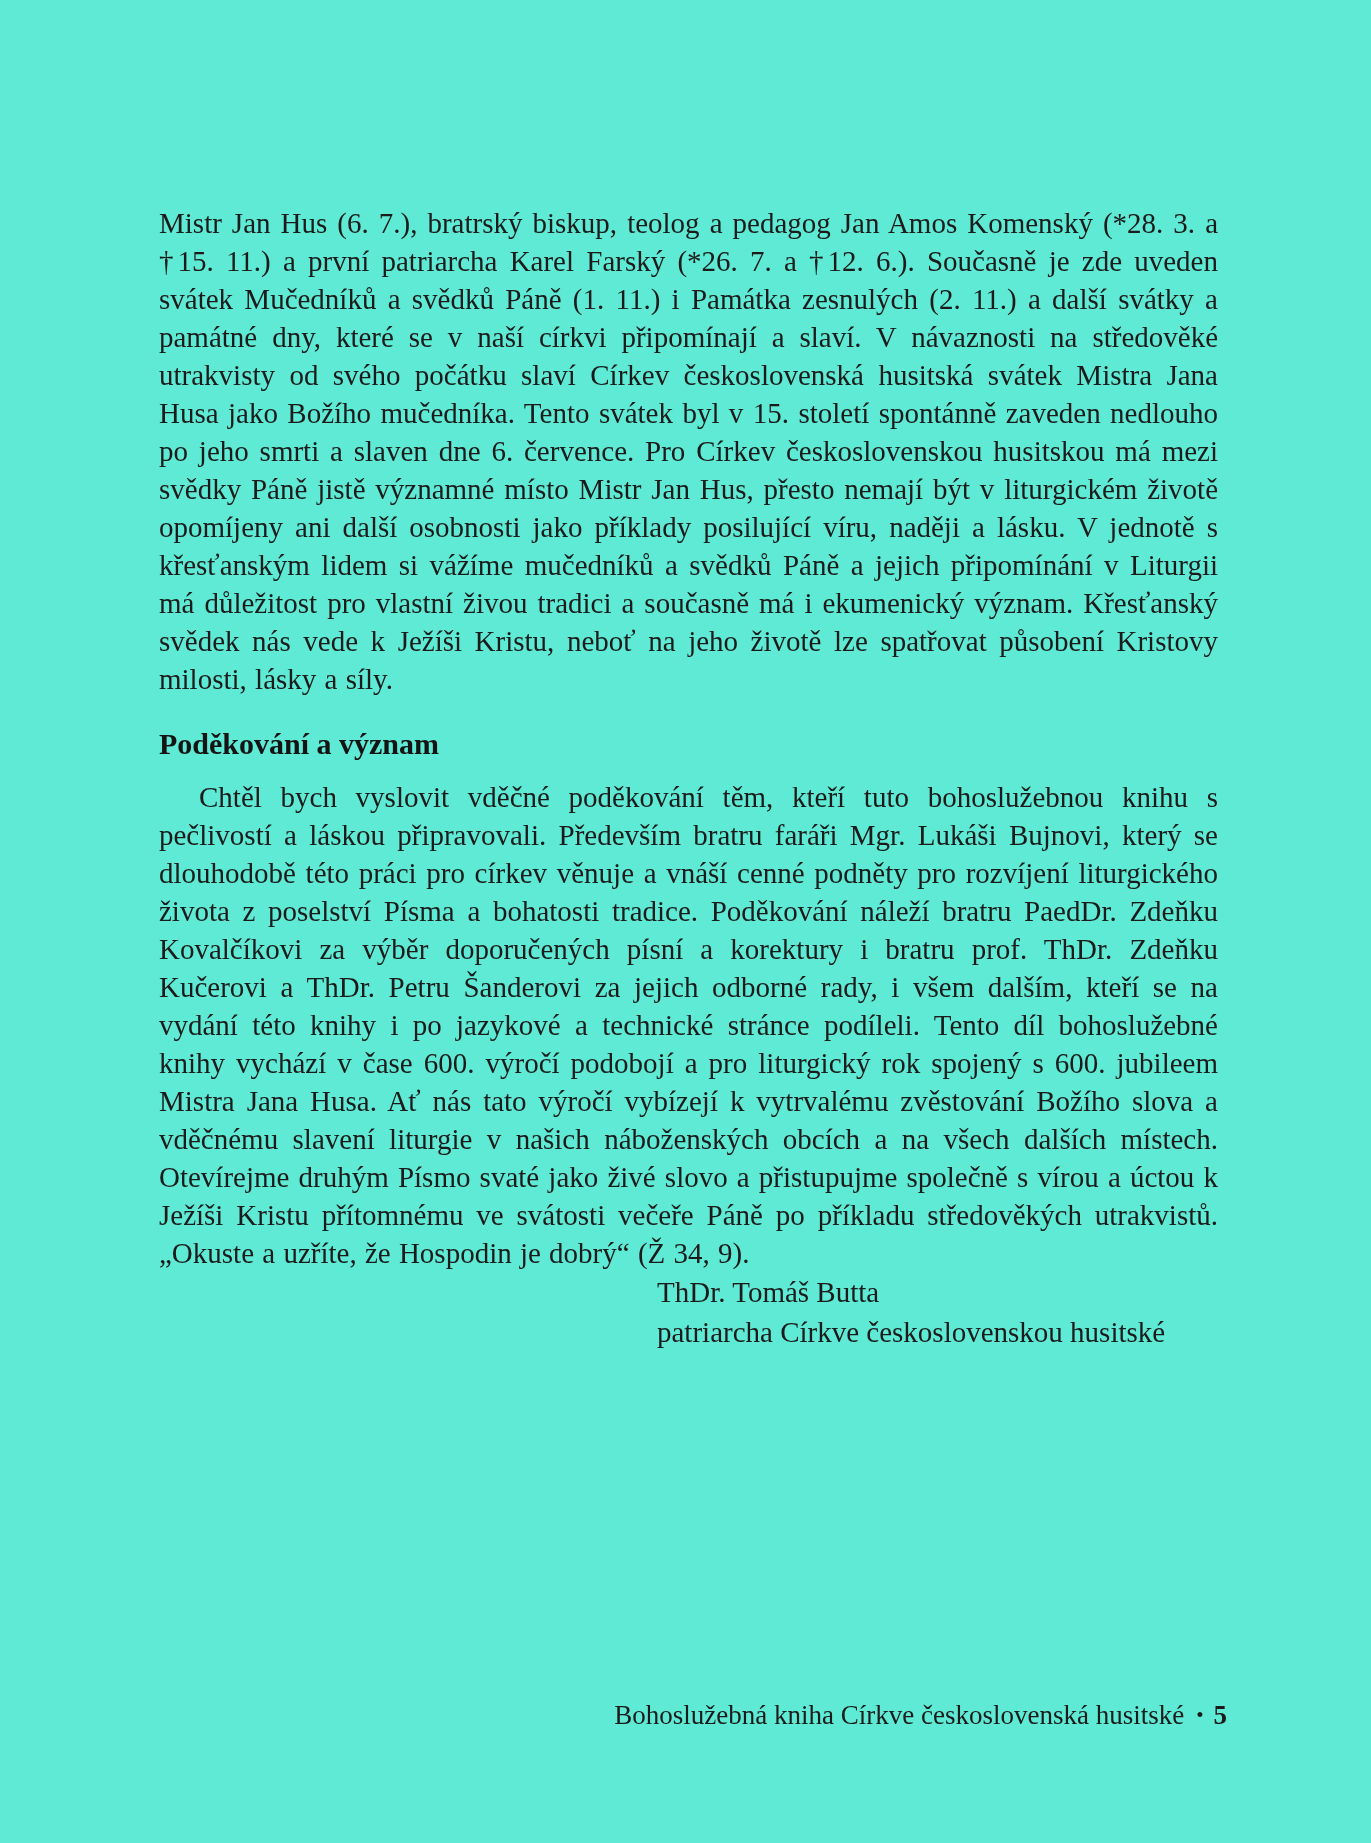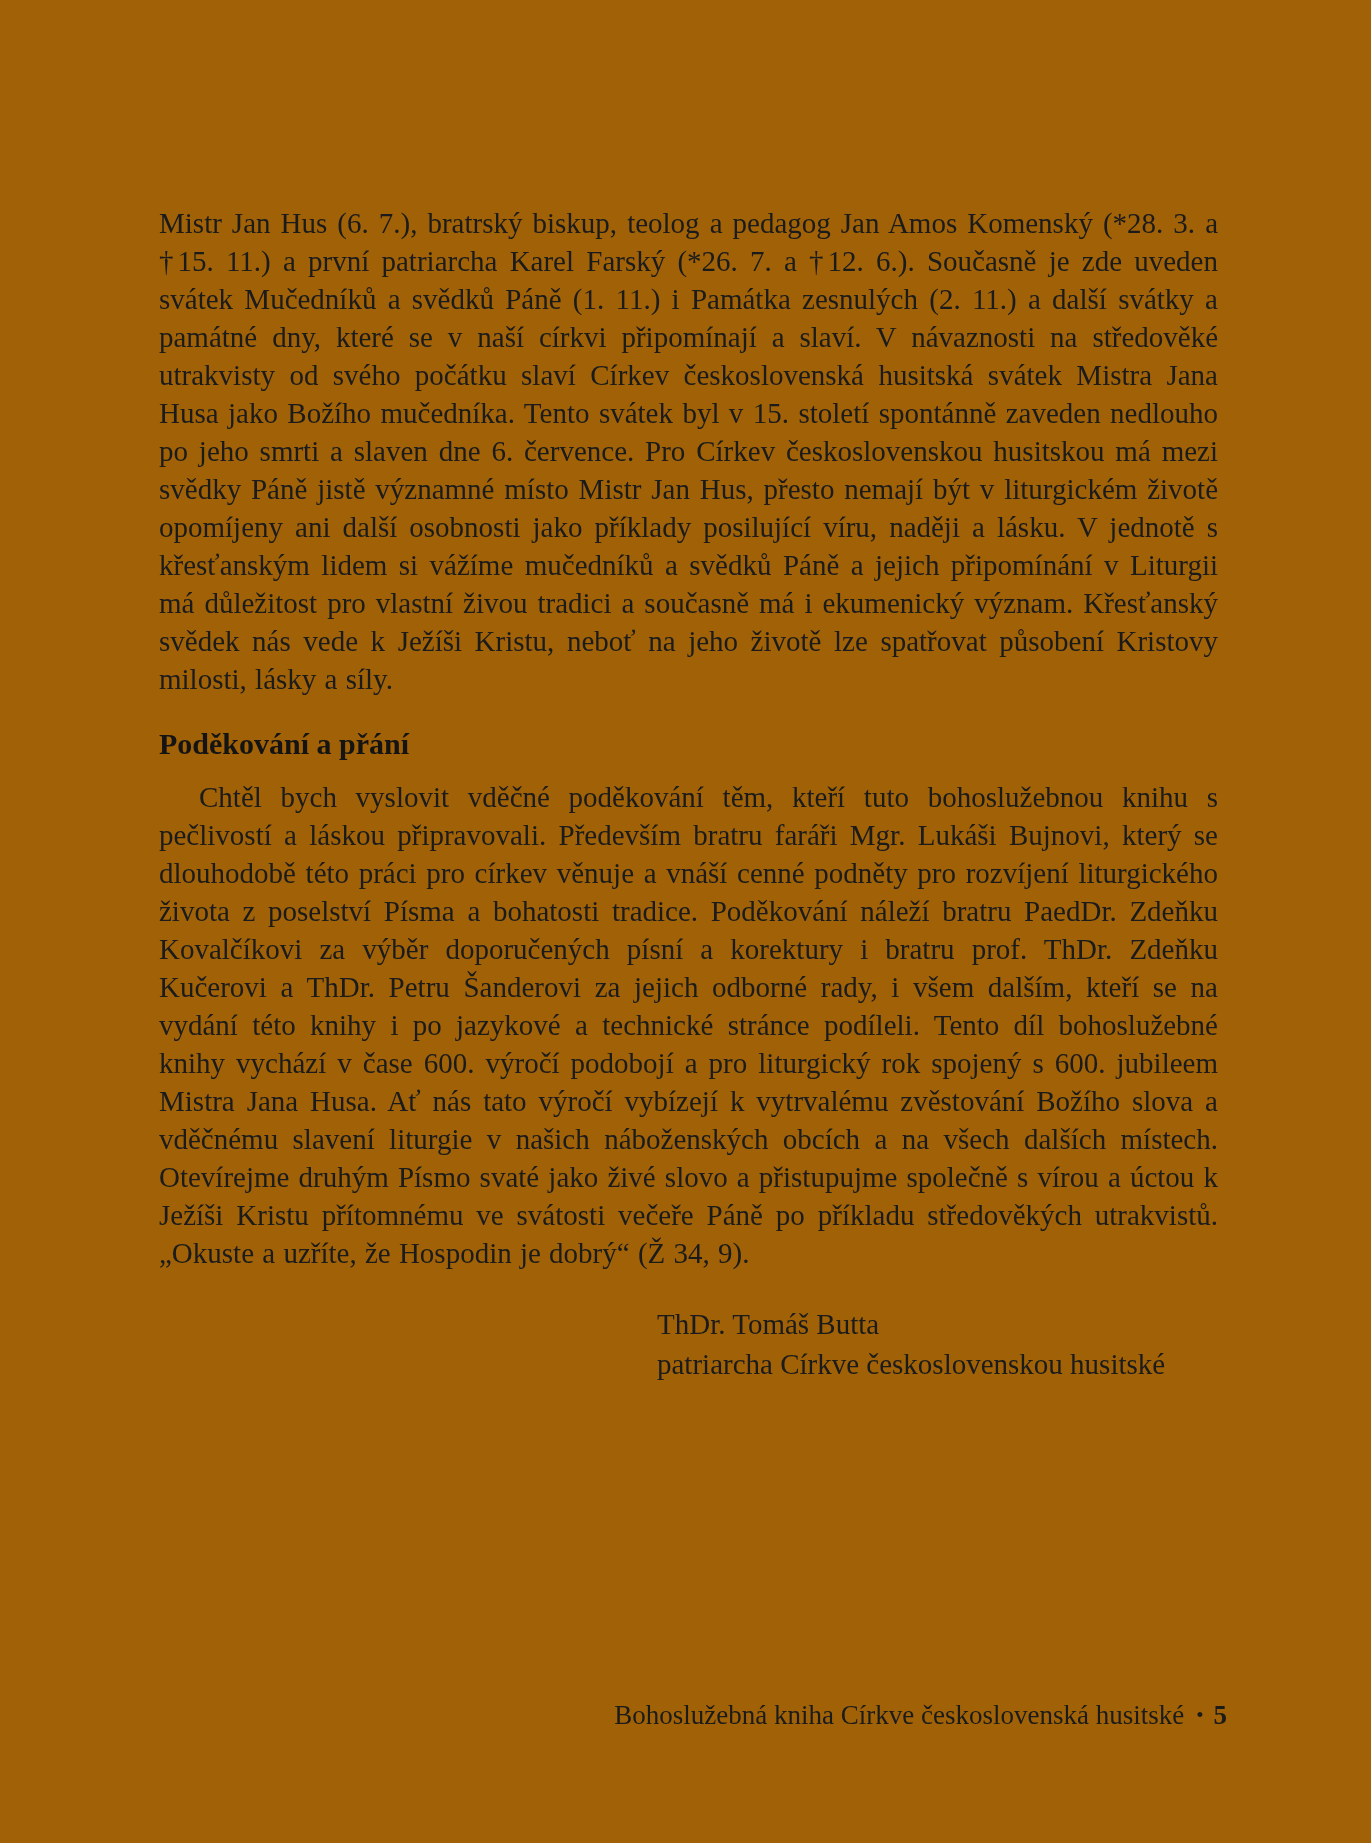--- a/index.html
+++ b/index.html
@@ -4,21 +4,21 @@
 <style>
   html, body {
     margin: 0;
     padding: 0;
     background: #ffffff;
   }
   .page {
     position: relative;
     width: 1371px;
     height: 1843px;
-    background: #a16207;
+    background: #5eead4;
     overflow: hidden;
     font-family: "Liberation Serif", "DejaVu Serif", serif;
     color: #1b1b1b;
   }
   .text-block {
     position: absolute;
     left: 159px;
     top: 204px;
     width: 1059px;
   }
@@ -35,21 +35,20 @@
     text-indent: 40px;
   }
   .section-heading {
     margin: 26px 0 14px 0;
     font-size: 30px;
     line-height: 40px;
     font-weight: bold;
     color: #141414;
   }
   .signature {
-    margin-top: 32px;
     margin-left: 498px;
     font-size: 29px;
     line-height: 40px;
     text-align: left;
   }
   .page-footer {
     position: absolute;
     top: 1698px;
     right: 144px;
     font-size: 27px;
@@ -69,21 +68,21 @@
 </style>
 </head>
 <body>
 
 <div class="page">
 
   <main class="text-block">
 
     <p class="body-par">Mistr Jan Hus (6. 7.), bratrský biskup, teolog a pedagog Jan Amos Komenský (*28. 3. a †15. 11.) a první patriarcha Karel Farský (*26. 7. a †12. 6.). Současně je zde uveden svátek Mučedníků a svědků Páně (1. 11.) i Památka zesnulých (2. 11.) a další svátky a památné dny, které se v naší církvi připomínají a slaví. V návaznosti na středověké utrakvisty od svého počátku slaví Církev československá husitská svátek Mistra Jana Husa jako Božího mučedníka. Tento svátek byl v 15. století spontánně zaveden nedlouho po jeho smrti a slaven dne 6. července. Pro Církev československou husitskou má mezi svědky Páně jistě významné místo Mistr Jan Hus, přesto nemají být v liturgickém životě opomíjeny ani další osobnosti jako příklady posilující víru, naději a lásku. V jednotě s křesťanským lidem si vážíme mučedníků a svědků Páně a jejich připomínání v Liturgii má důležitost pro vlastní živou tradici a současně má i ekumenický význam. Křesťanský svědek nás vede k Ježíši Kristu, neboť na jeho životě lze spatřovat působení Kristovy milosti, lásky a síly.</p>
 
-    <h2 class="section-heading">Poděkování a přání</h2>
+    <h2 class="section-heading">Poděkování a význam</h2>
 
     <p class="body-par indent">Chtěl bych vyslovit vděčné poděkování těm, kteří tuto bohoslužebnou knihu s pečlivostí a láskou připravovali. Především bratru faráři Mgr. Lukáši Bujnovi, který se dlouhodobě této práci pro církev věnuje a vnáší cenné podněty pro rozvíjení liturgického života z poselství Písma a bohatosti tradice. Poděkování náleží bratru PaedDr. Zdeňku Kovalčíkovi za výběr doporučených písní a korektury i bratru prof. ThDr. Zdeňku Kučerovi a ThDr. Petru Šanderovi za jejich odborné rady, i všem dalším, kteří se na vydání této knihy i po jazykové a technické stránce podíleli. Tento díl bohoslužebné knihy vychází v čase 600. výročí podobojí a pro liturgický rok spojený s 600. jubileem Mistra Jana Husa. Ať nás tato výročí vybízejí k vytrvalému zvěstování Božího slova a vděčnému slavení liturgie v našich náboženských obcích a na všech dalších místech. Otevírejme druhým Písmo svaté jako živé slovo a přistupujme společně s vírou a úctou k Ježíši Kristu přítomnému ve svátosti večeře Páně po příkladu středověkých utrakvistů. „Okuste a uzříte, že Hospodin je dobrý“ (Ž 34, 9).</p>
 
     <div class="signature">
       <div>ThDr. Tomáš Butta</div>
       <div>patriarcha Církve československou husitské</div>
     </div>
 
   </main>
 

